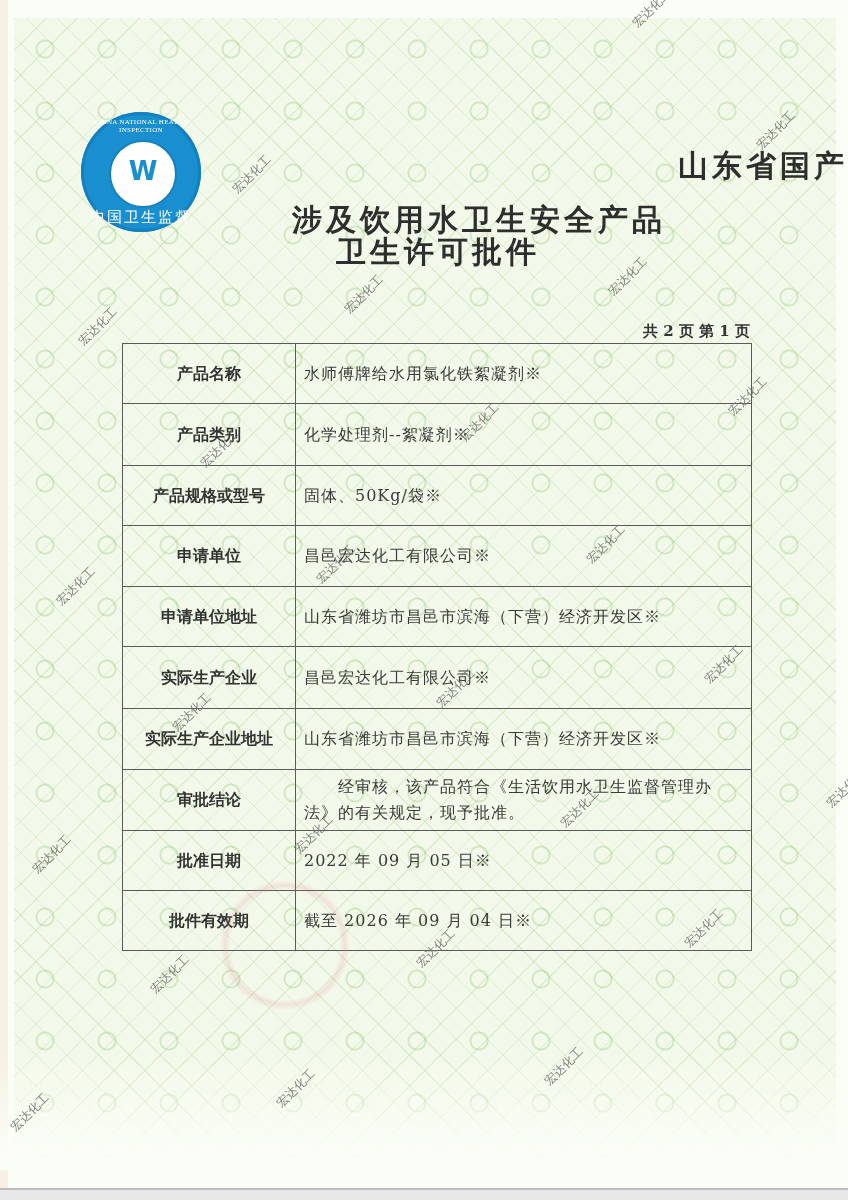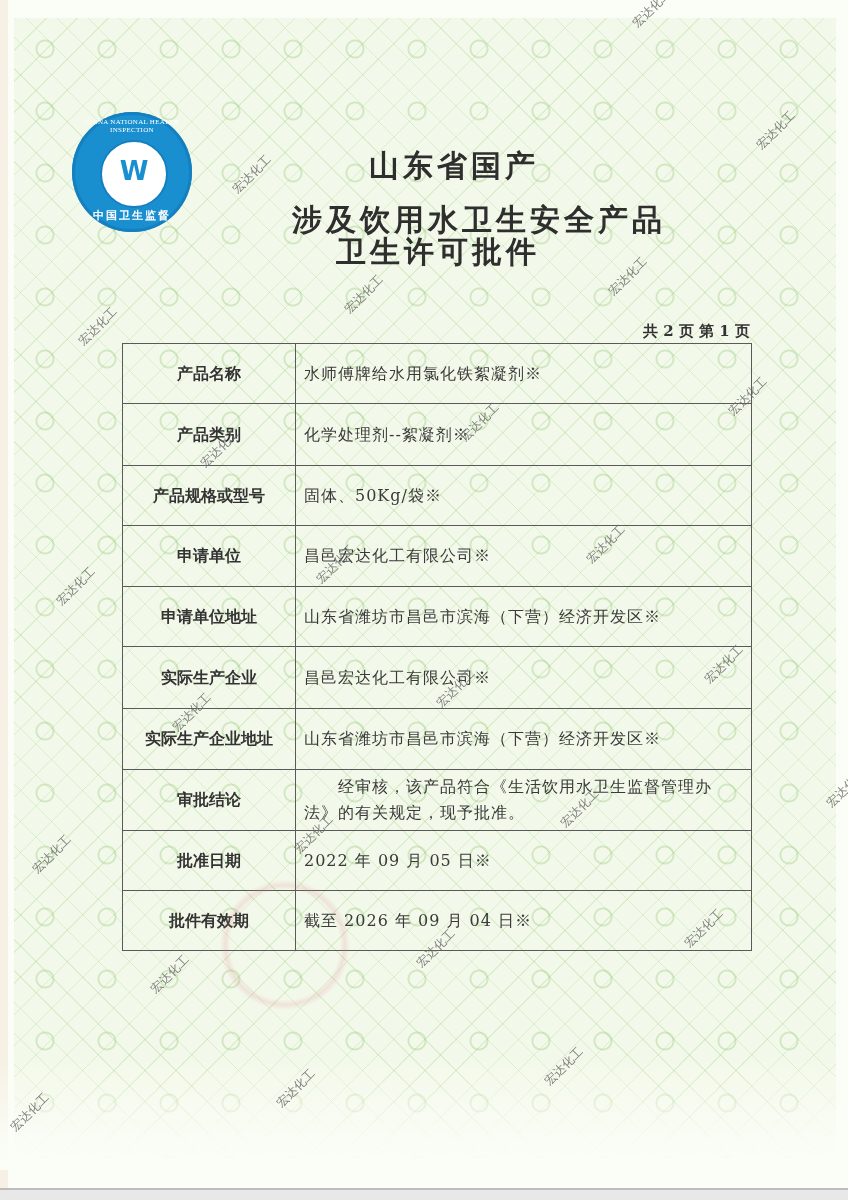--- a/index.html
+++ b/index.html
@@ -19,47 +19,47 @@
     background-size: 62px 62px, auto, auto;
   }
   .bg-fade {
     position: absolute; left: 0; top: 1060px; width: 848px; height: 110px;
     background: linear-gradient(to bottom, rgba(251,253,247,0) 0%, rgba(251,253,247,0.85) 70%, #fbfdf7 100%);
   }
   .left-edge { position:absolute; left:0; top:0; width:8px; height:1200px; background:#f6f1e4; }
   .bottom-edge { position:absolute; left:0; top:1188px; width:848px; height:12px; background:#e8e8e8; border-top:2px solid #bdbdbd; }
 
   .emblem {
-    position: absolute; left: 72px; top: 112px; width: 120px; height: 120px;
+    position: absolute; left: 81px; top: 112px; width: 120px; height: 120px;
     border-radius: 50%; background: #1a8fd0;
     box-shadow: inset 0 0 0 3px #1580c0;
   }
   .emblem-inner {
     position: absolute; left: 28px; top: 28px; width: 64px; height: 64px;
     border-radius: 50%; background: #ffffff; border: 2px solid #1580c0;
   }
   .emblem-glyph {
     position: absolute; left: 0; top: 14px; width: 64px; text-align: center;
     font-family: "DejaVu Sans", sans-serif; font-weight: bold; font-size: 26px; color: #1a8fd0;
   }
   .emblem-ring-text {
     position: absolute; left: 0; top: 6px; width: 120px; text-align: center;
     font-family: "Liberation Serif", serif; font-size: 7px; color: #ffffff; letter-spacing: 0.3px;
   }
   .emblem-cn {
     position: absolute; left: 0; top: 96px; width: 120px; text-align: center;
-    font-family: "DejaVu Sans", sans-serif; font-weight: bold; font-size: 11px; color: #ffffff; letter-spacing: 2px;
+    font-family: "DejaVu Sans", sans-serif; font-weight: normal; font-size: 15px; color: #ffffff; letter-spacing: 2px;
   }
 
   .title-line {
     position: absolute; left: 0; width: 848px; text-align: center;
     font-family: "DejaVu Sans", sans-serif; font-weight: bold; color: #2e2e2e;
     letter-spacing: 4px;
   }
-  .t1 { top: 146px; font-size: 30px; padding-left: 60px; box-sizing: border-box; }
+  .t1 { top: 146px; font-size: 30px; padding-left: 60px; box-sizing: border-box; text-align: right; }
   .t2 { top: 200px; font-size: 30px; padding-left: 110px; box-sizing: border-box; }
   .t3 { top: 232px; font-size: 30px; padding-left: 28px; box-sizing: border-box; }
 
   .page-indicator {
     position: absolute; left: 590px; top: 322px; width: 160px; text-align: right;
     font-size: 15px; font-weight: bold; color: #333;
   }
 
   table.permit {
     position: absolute; left: 122px; top: 343px; width: 630px;

